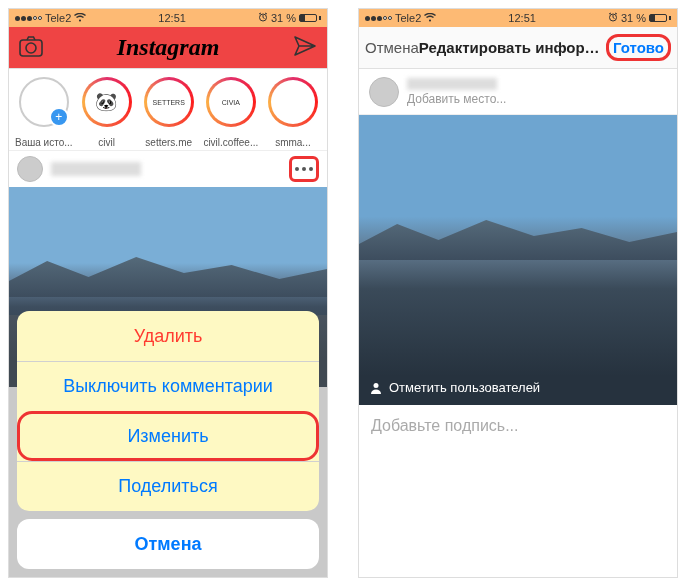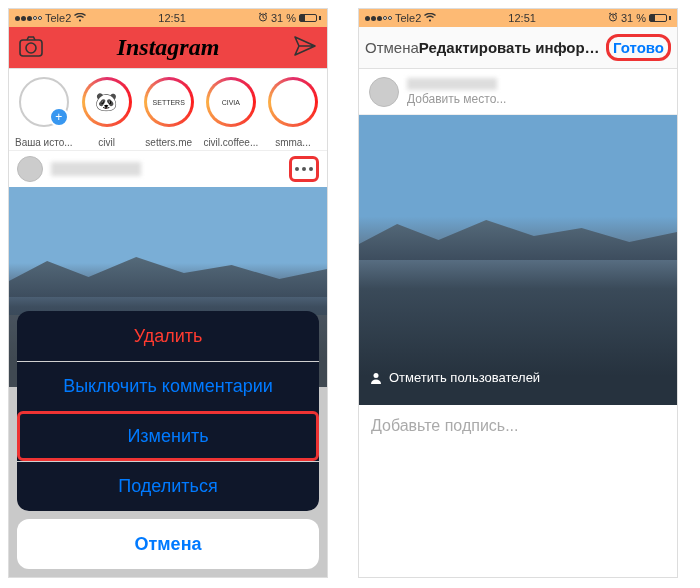--- a/index.html
+++ b/index.html
@@ -98,29 +98,29 @@
   
   .sheet-bg {
     position:absolute; left:0; right:0; bottom:0; top:306px;
     background: rgba(100,100,100,0.35);
   }
   .sheet {
     position:absolute; left:8px; right:8px; bottom:8px;
     display:flex; flex-direction:column;
   }
   .sheet-group {
-    background:#0f172a; border-radius:12px; overflow:hidden; margin-bottom:8px;
+    background:#fef9c3; border-radius:12px; overflow:hidden; margin-bottom:8px;
   }
   .sheet-item {
     height:50px; display:flex; align-items:center; justify-content:center;
     font-size:18px; color:#007aff; border-top:1px solid #d0d0d0;
   }
   .sheet-item:first-child { border-top:none;}
   .sheet-item.destructive { color:#ff3b30;}
-  .sheet-item.highlight { border:3px solid #e33; border-radius:6px;}
+  .sheet-item.highlight { border:3px solid #e33; border-radius:15px;}
   .sheet-cancel {
     background:#fff; border-radius:12px; height:50px;
     display:flex; align-items:center; justify-content:center;
     font-size:18px; color:#007aff; font-weight:600;
   }
   
   .edit-header {
     height:42px; display:flex; align-items:center; justify-content:space-between;
     padding:0 6px; border-bottom:1px solid #e0e0e0; background:#fafafa;
     font-size:15px;
@@ -131,21 +131,21 @@
   .loc-row { height:46px; display:flex; align-items:center; gap:8px; padding:0 10px; border-bottom:1px solid #eee;}
   .loc-row .avatar { width:30px; height:30px; border-radius:50%; background:#ccc; border:1px solid #bbb;}
   .loc-col { display:flex; flex-direction:column;}
   .blurname2 { width:90px; height:12px; background:#ddd; filter:blur(2px);}
   .loc-text { font-size:12px; color:#999; margin-top:2px;}
   .post-img2 {
     height:290px; position:relative;
     background: linear-gradient(#6ea5d0 0%, #6ea5d0 35%, #5d7489 48%, #3a4a59 60%, #26323e 90%);
   }
   .post-img2 .mountain { bottom:50%;}
-  .tag-row { position:absolute; left:10px; bottom:20px; color:#fff; font-size:13px; display:flex; align-items:center; gap:6px;text-align:center;}
+  .tag-row { position:absolute; left:10px; bottom:10px; color:#fff; font-size:13px; display:flex; align-items:center; gap:6px;text-align:center;}
   .person-icon svg { display:block;}
   .caption-row { padding:12px; font-size:16px; color:#aaa;}
 </style>
 </head>
 <body>
 
 <div class="phone">
   <div class="statusbar">
     <div class="sb-left">
       <span class="dots">

